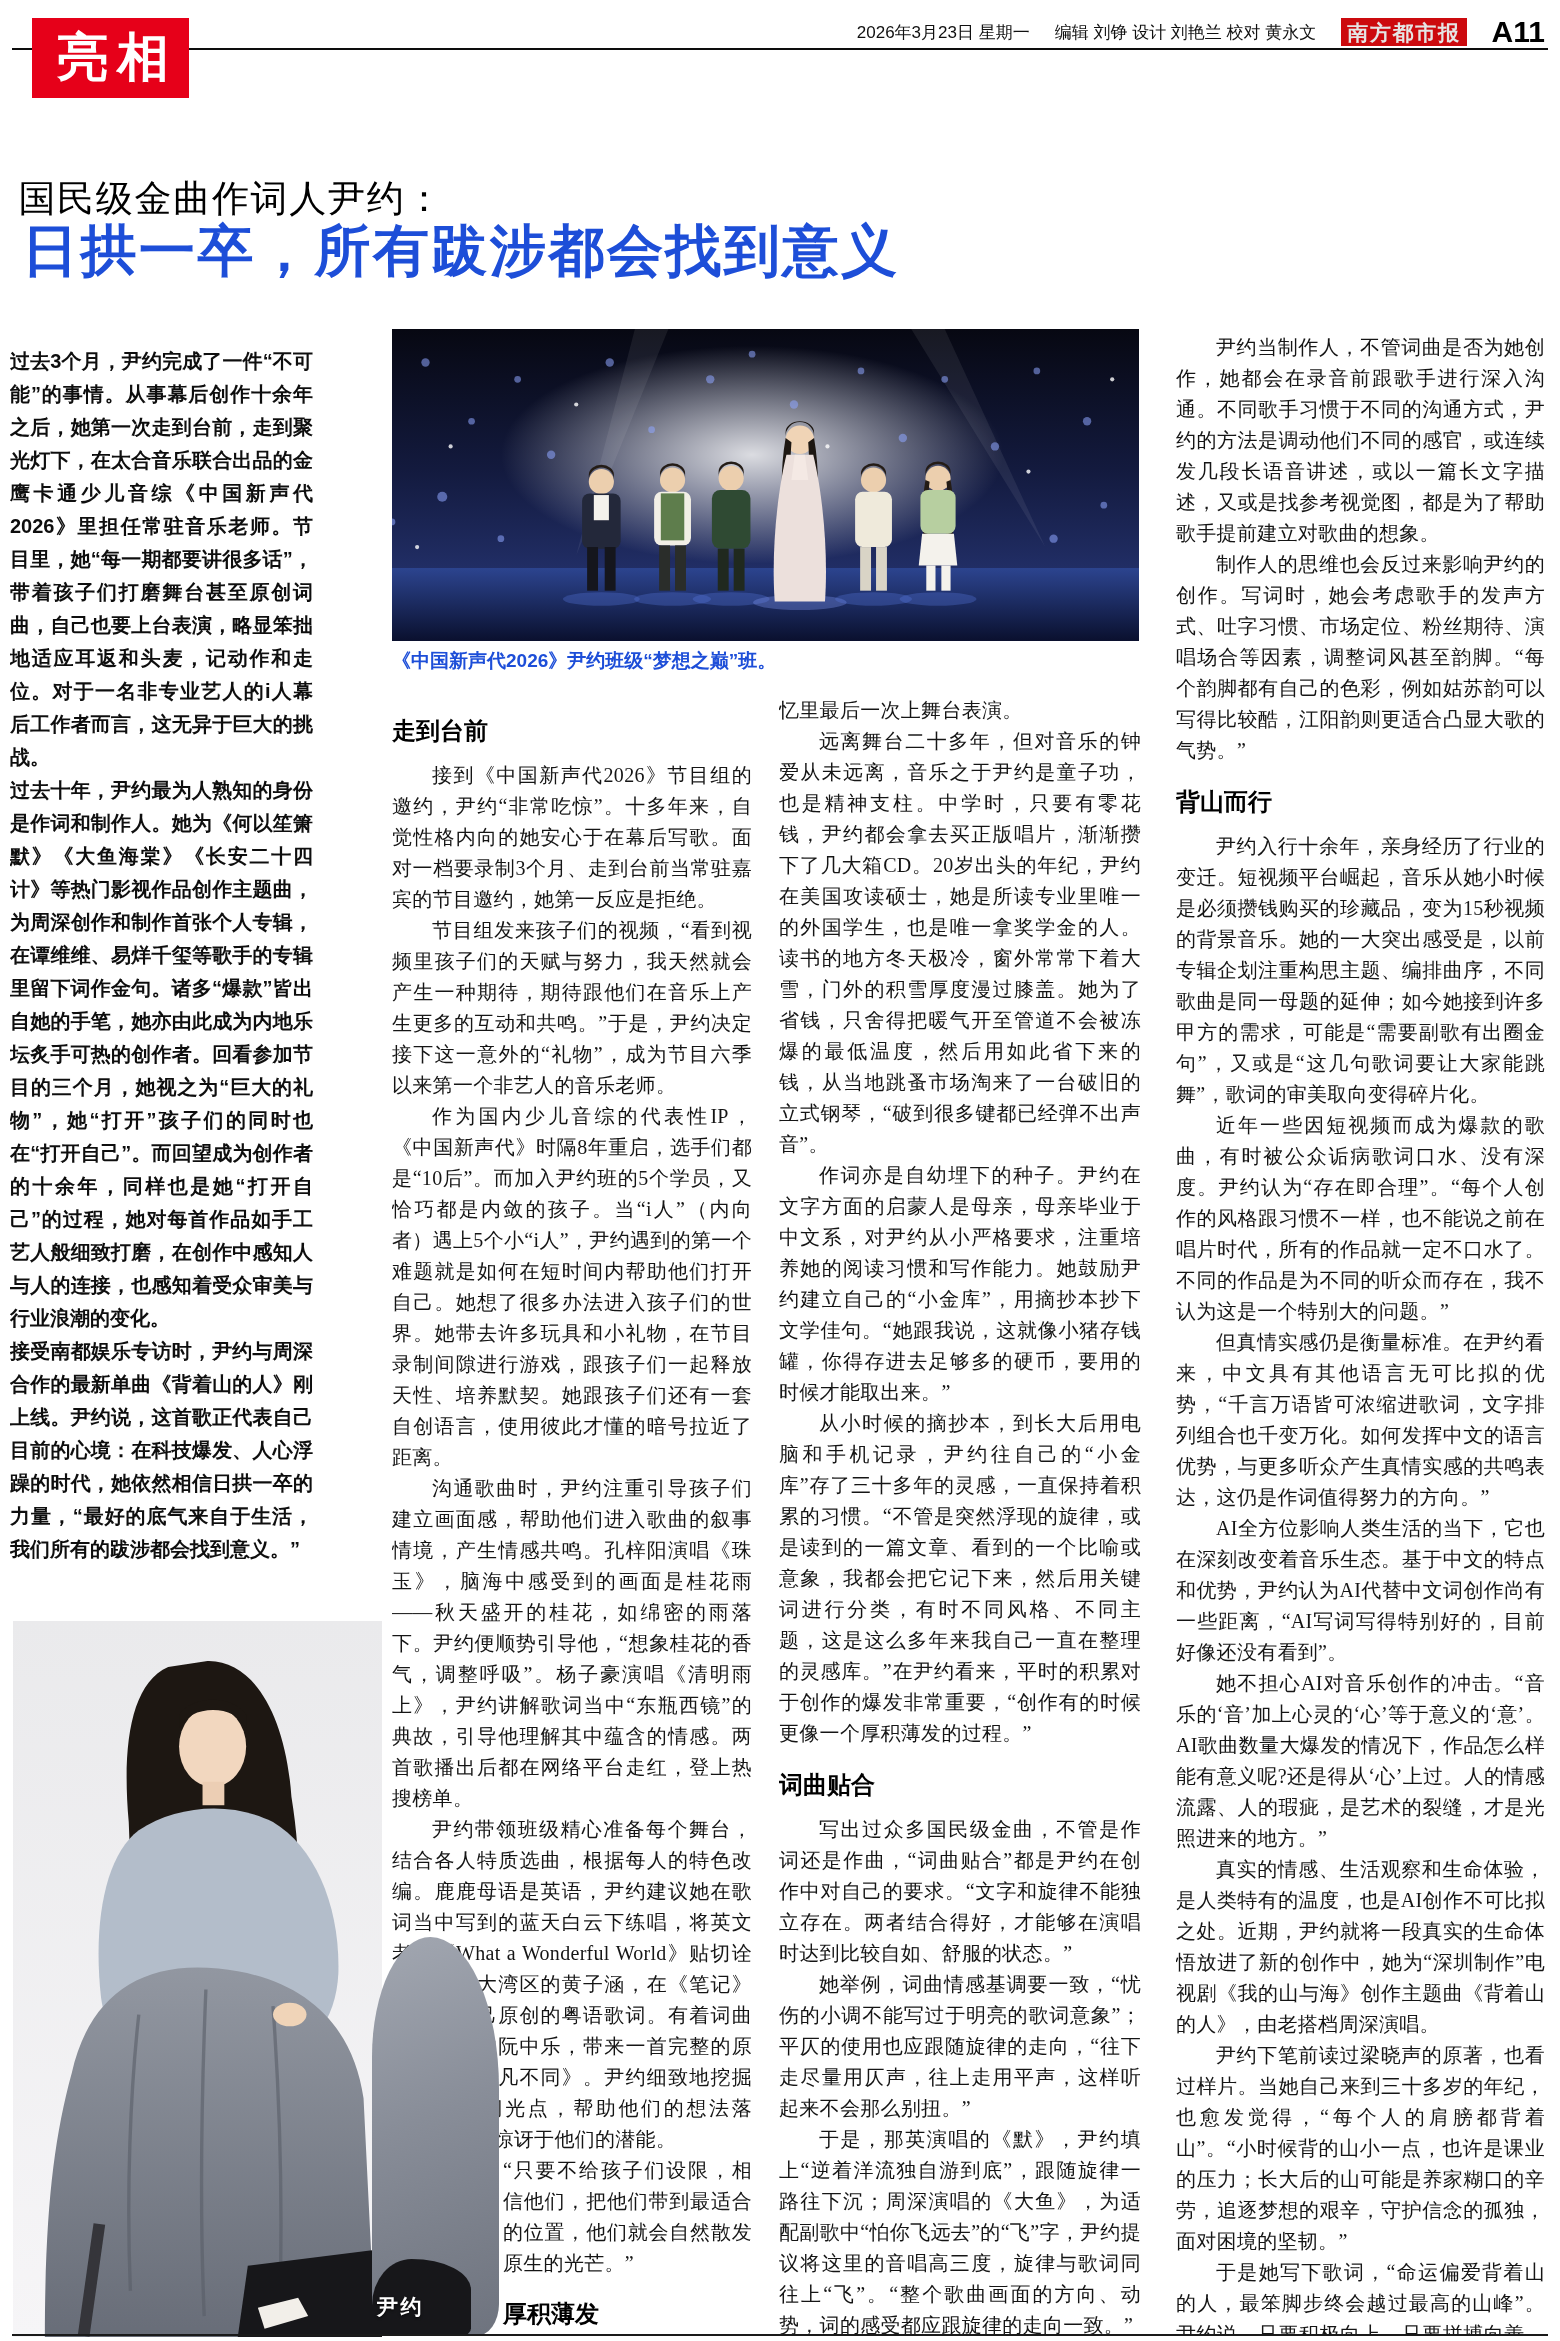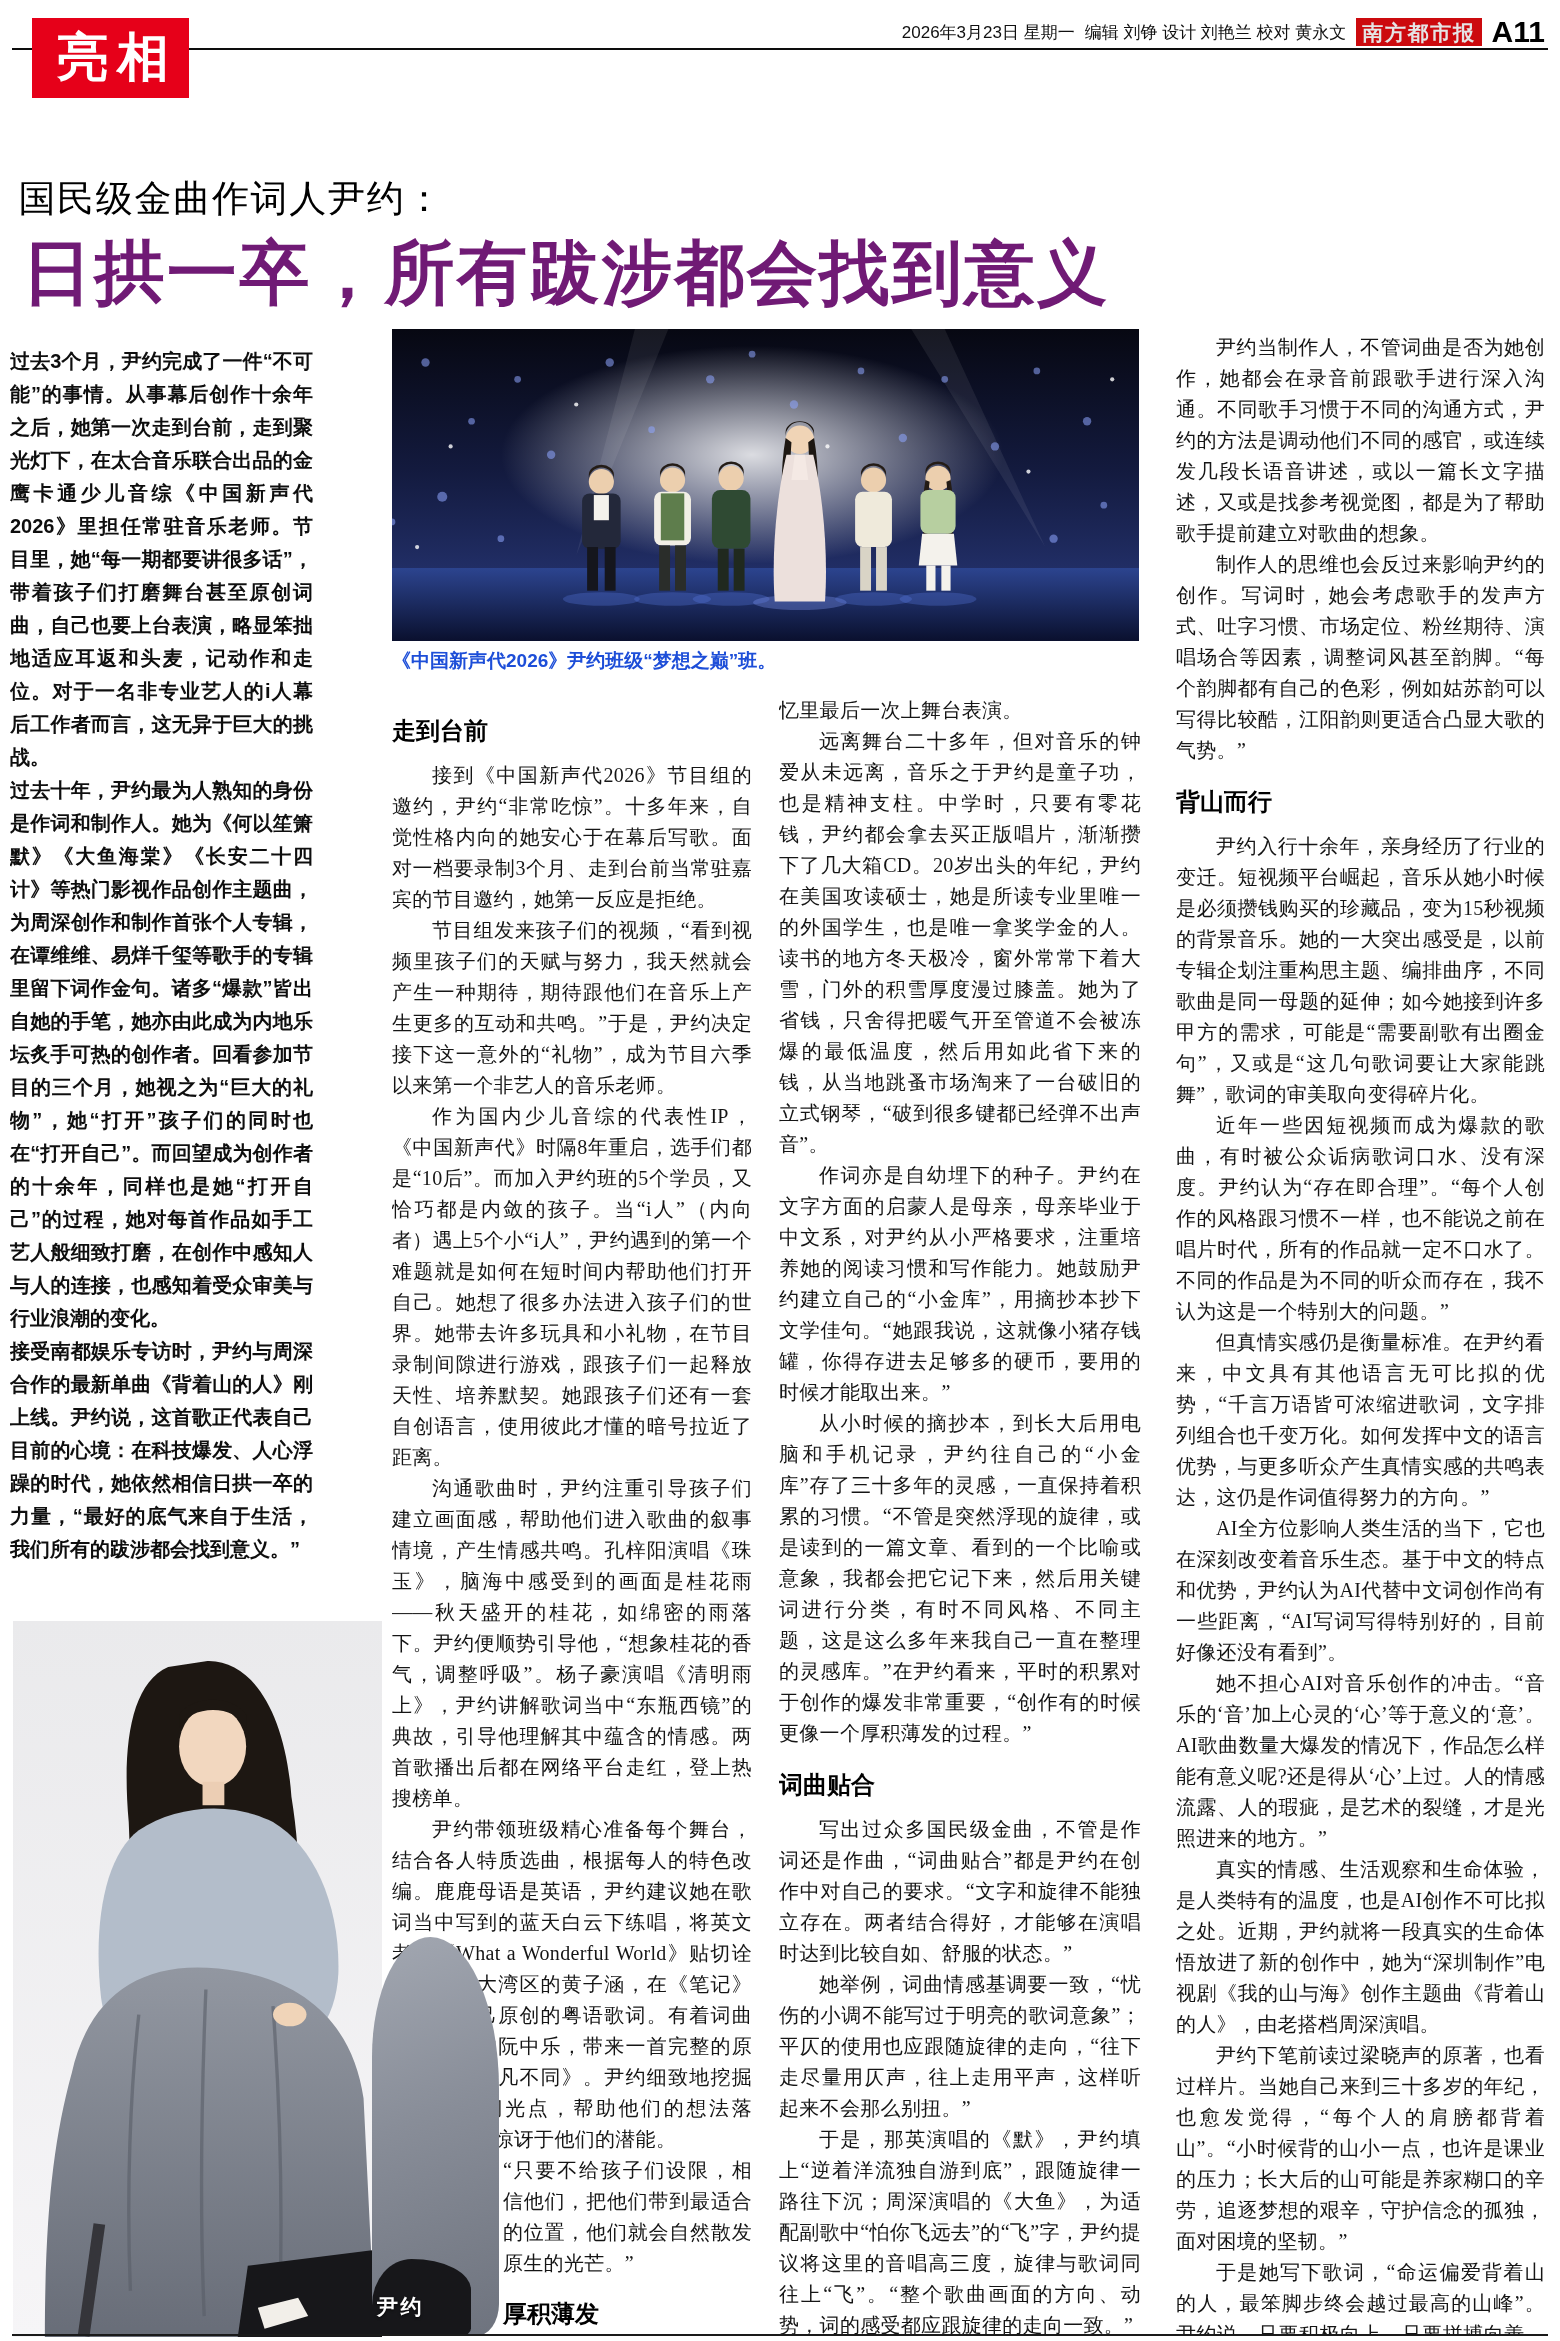--- a/index.html
+++ b/index.html
@@ -9,38 +9,38 @@
   }
   
   .header-rule{position:absolute;left:11.7px;right:11.7px;top:48px;border-top:2.5px solid #0d0d0d;}
   .section-label{
     position:absolute;left:32px;top:18.4px;width:157px;height:80px;background:#e60019;
     color:#fff;display:flex;align-items:center;justify-content:center;
     font-family:"Liberation Sans",sans-serif;font-weight:900;font-size:52px;letter-spacing:8.4px;
     padding-left:13px;box-sizing:border-box;
   }
   .header-meta{
-    position:absolute;right:15px;top:15px;display:flex;align-items:center;gap:10px;
+    position:absolute;right:15px;top:15px;display:flex;align-items:center;gap:25px;
     font-family:"Liberation Sans",sans-serif;
   }
   .dateline,.staffline{font-size:17px;font-weight:500;color:#101010;}
   .masthead-logo{
     background:#cc0a0e;color:#e5e5e5;font-weight:900;font-size:21px;
     padding:3.4px 5.9px;letter-spacing:1.7px;line-height:1;
   }
   .page-number{font-size:30px;font-weight:900;color:#000;}
   
   .kicker{
     position:absolute;left:18.4px;top:174px;
     font-family:"Liberation Sans",sans-serif;font-weight:400;font-size:37px;color:#000;letter-spacing:1.7px;
   }
   .main-headline{
-    position:absolute;left:22px;top:235px;width:1516px;
-    font-family:"Liberation Sans",sans-serif;font-weight:900;font-size:70px;line-height:1.1;
-    color:#701a75;letter-spacing:2.5px;white-space:nowrap;
+    position:absolute;left:22px;top:220px;width:1516px;
+    font-family:"Liberation Sans",sans-serif;font-weight:900;font-size:56px;line-height:1.1;
+    color:#1d4ed8;letter-spacing:2.5px;white-space:nowrap;
   }
   
   .lede-column{position:absolute;left:10px;top:345px;width:303px;height:1275px;overflow:hidden;}
   .lede-para{
     font-family:"Liberation Sans",sans-serif;font-weight:600;font-size:20px;line-height:33px;
     text-align:justify;color:#0e0e0e;
   }
   .article-col{position:absolute;overflow:hidden;}
   #col2{left:392px;top:695px;width:360px;height:1640px;}
   #col3{left:779px;top:695px;width:362px;height:1640px;}

